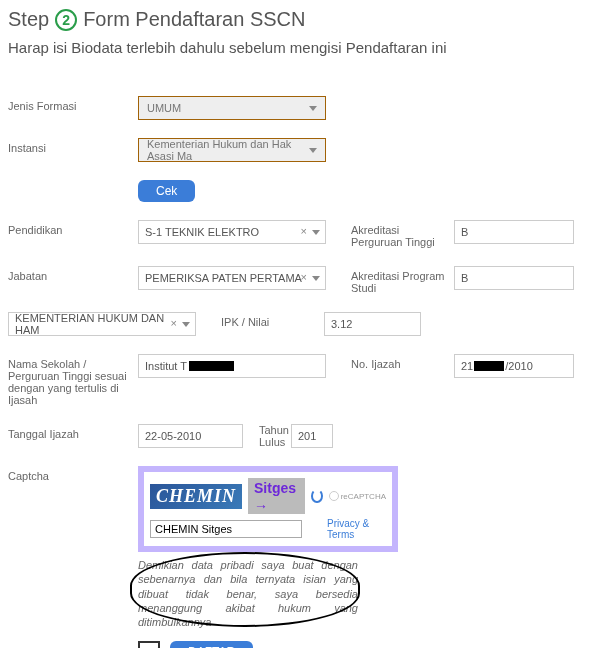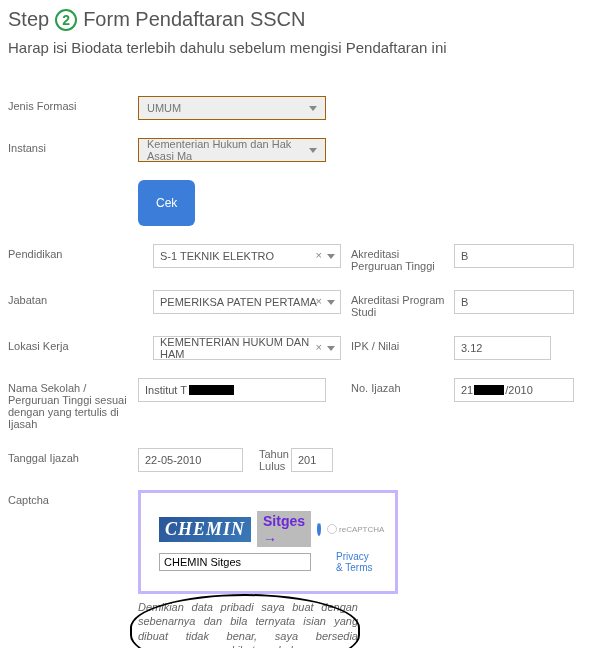--- a/index.html
+++ b/index.html
@@ -87,21 +87,20 @@
       border: 1px solid #ccc;
       background: #fff;
       padding: 3px 6px;
       width: 188px;
       height: 24px;
       display: flex;
       align-items: center;
       font-size: 11px;
       color: #555;
       position: relative;
-      margin-left: 15px;
     }
     .select-clearable .x { 
       position: absolute; right: 18px; top: 4px; 
       color: #888; font-size: 11px;
     }
     .select-clearable .caret2 {
       position: absolute; right: 5px; top: 9px;
       width: 0; height: 0;
       border-left: 4px solid transparent;
       border-right: 4px solid transparent;
@@ -113,29 +112,29 @@
       height: 24px;
       width: 188px;
       font-size: 11px;
       color: #555;
     }
     .input-small { width: 42px; }
     .btn-blue {
       background: #3b7dd8;
       color: #fff;
       border: none;
-      padding: 16px 18px;
+      padding: 4px 18px;
       font-size: 12px;
       border-radius: 6px;
       cursor: pointer;
     }
     .captcha-box {
-      border: 3px solid #c4b5fd;
+      border: 6px solid #c4b5fd;
       width: 260px;
-      padding: 18px;
+      padding: 6px;
       display: flex;
       flex-direction: column;
       gap: 4px;
     }
     .captcha-top { display: flex; align-items: center; gap: 6px; }
     .captcha-img1 {
       background: linear-gradient(135deg,#2a5599,#3a7ab8);
       color: #fff;
       font-family: serif;
       font-weight: bold;
@@ -291,21 +290,20 @@
       <span class="caret2"></span>
     </div>
   </div>
   <div class="right-label">Akreditasi Program Studi</div>
   <div class="right-field">
     <input class="input-text" style="width: 120px;" value="B">
   </div>
 </div>
 
 <div class="row">
-  <div class="label-col">Lokasi Kerja</div>
   <div class="field-col">
     <div class="select-clearable">
       <span>KEMENTERIAN HUKUM DAN HAM</span>
       <span class="x">×</span>
       <span class="caret2"></span>
     </div>
   </div>
   <div class="right-label">IPK / Nilai</div>
   <div class="right-field">
     <input class="input-text" style="width: 97px;" value="3.12">

